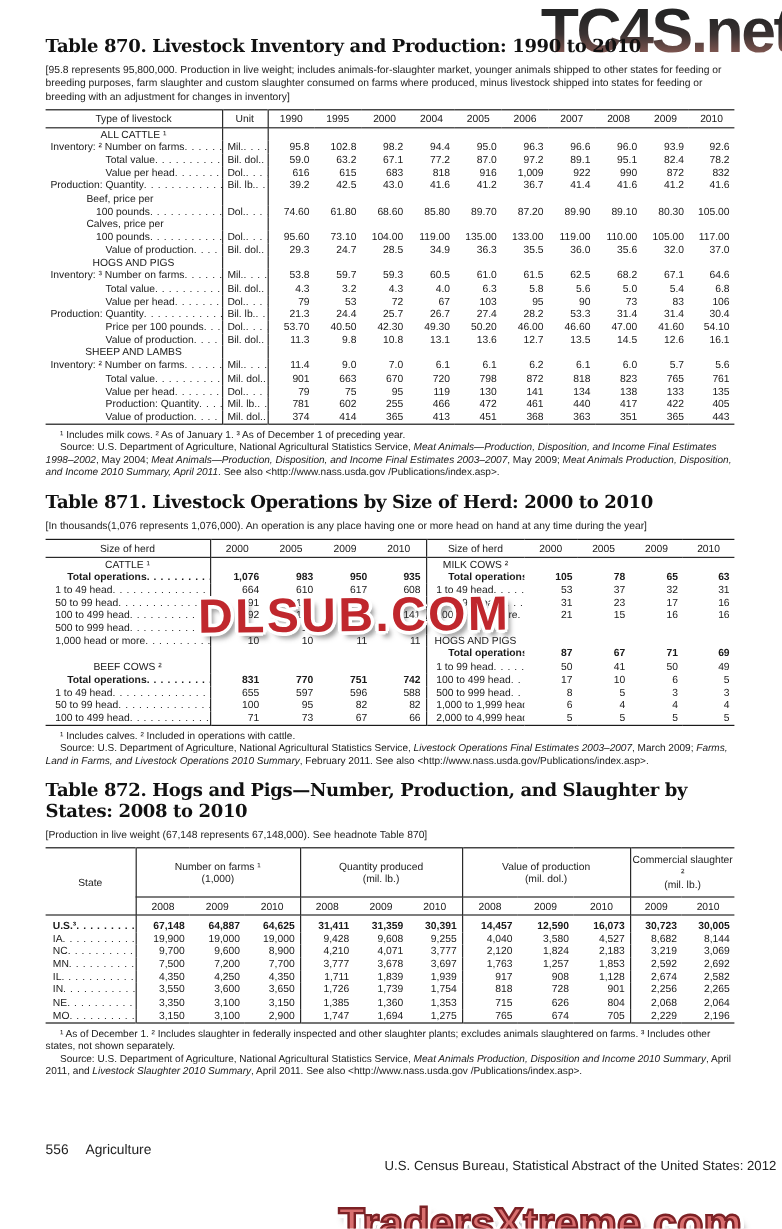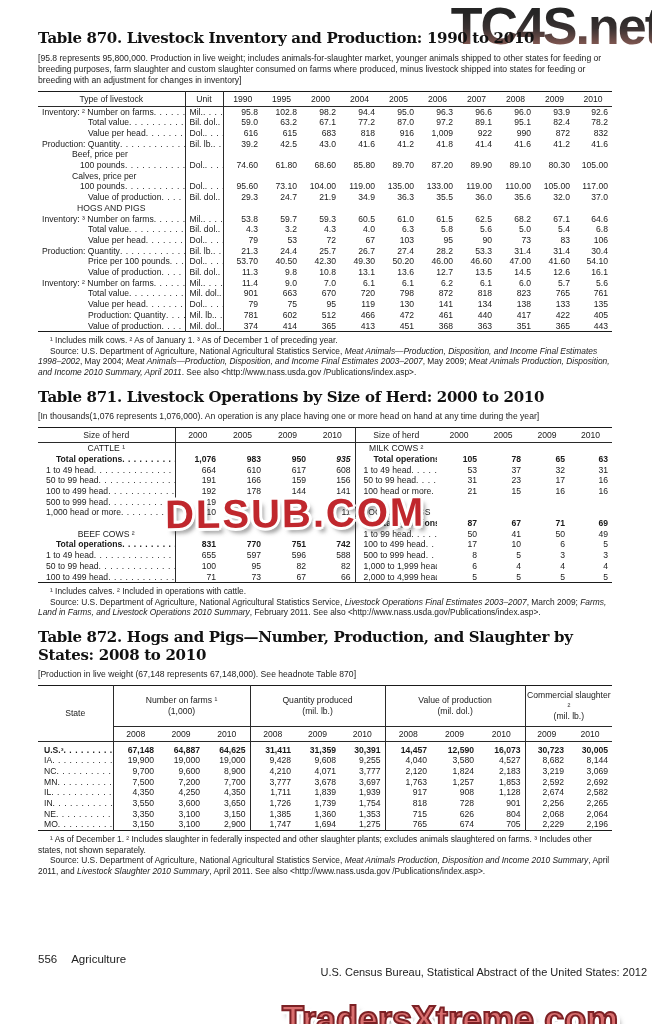--- a/index.html
+++ b/index.html
@@ -98,20 +98,34 @@
             <th>2005</th>
             <th>2006</th>
             <th>2007</th>
             <th>2008</th>
             <th>2009</th>
             <th>2010</th>
           </tr>
       </thead>
       <tbody>
           <tr>
+            <td class="stub v1 sec">ALL CATTLE ¹</td>
+            <td class="unit v1"></td>
+            <td class="num"></td>
+            <td class="num"></td>
+            <td class="num"></td>
+            <td class="num"></td>
+            <td class="num"></td>
+            <td class="num"></td>
+            <td class="num"></td>
+            <td class="num"></td>
+            <td class="num"></td>
+            <td class="num"></td>
+          </tr>
+          <tr>
             <td class="stub v1 i0">
               <div class="lw">
                 <span>Inventory: ² Number on farms</span>
                 <span class="dots"></span>
               </div>
             </td>
             <td class="unit v1">
               <div class="lw">
                 <span>Mil.</span>
                 <span class="dots"></span>
@@ -187,21 +201,21 @@
               <div class="lw">
                 <span>Bil. lb.</span>
                 <span class="dots"></span>
               </div>
             </td>
             <td class="num">39.2</td>
             <td class="num">42.5</td>
             <td class="num">43.0</td>
             <td class="num">41.6</td>
             <td class="num">41.2</td>
-            <td class="num">41.8</td>
+            <td class="num">36.7</td>
             <td class="num">41.4</td>
             <td class="num">41.6</td>
             <td class="num">41.2</td>
             <td class="num">41.6</td>
           </tr>
           <tr>
             <td class="stub v1 i2">
               <div class="lw">
                 <span>Beef, price per</span>
               </div>
@@ -292,21 +306,21 @@
               </div>
             </td>
             <td class="unit v1">
               <div class="lw">
                 <span>Bil. dol.</span>
                 <span class="dots"></span>
               </div>
             </td>
             <td class="num">29.3</td>
             <td class="num">24.7</td>
-            <td class="num">21.9</td>
+            <td class="num">28.5</td>
             <td class="num">34.9</td>
             <td class="num">36.3</td>
             <td class="num">35.5</td>
             <td class="num">36.0</td>
             <td class="num">35.6</td>
             <td class="num">32.0</td>
             <td class="num">37.0</td>
           </tr>
           <tr>
             <td class="stub v1 sec">HOGS AND PIGS</td>
@@ -460,20 +474,34 @@
             <td class="num">10.8</td>
             <td class="num">13.1</td>
             <td class="num">13.6</td>
             <td class="num">12.7</td>
             <td class="num">13.5</td>
             <td class="num">14.5</td>
             <td class="num">12.6</td>
             <td class="num">16.1</td>
           </tr>
           <tr>
+            <td class="stub v1 sec">SHEEP AND LAMBS</td>
+            <td class="unit v1"></td>
+            <td class="num"></td>
+            <td class="num"></td>
+            <td class="num"></td>
+            <td class="num"></td>
+            <td class="num"></td>
+            <td class="num"></td>
+            <td class="num"></td>
+            <td class="num"></td>
+            <td class="num"></td>
+            <td class="num"></td>
+          </tr>
+          <tr>
             <td class="stub v1 i0">
               <div class="lw">
                 <span>Inventory: ² Number on farms</span>
                 <span class="dots"></span>
               </div>
             </td>
             <td class="unit v1">
               <div class="lw">
                 <span>Mil.</span>
                 <span class="dots"></span>
@@ -546,21 +574,21 @@
               </div>
             </td>
             <td class="unit v1">
               <div class="lw">
                 <span>Mil. lb.</span>
                 <span class="dots"></span>
               </div>
             </td>
             <td class="num">781</td>
             <td class="num">602</td>
-            <td class="num">512</td>
+            <td class="num">255</td>
             <td class="num">466</td>
             <td class="num">472</td>
             <td class="num">461</td>
             <td class="num">440</td>
             <td class="num">417</td>
             <td class="num">422</td>
             <td class="num">405</td>
           </tr>
           <tr>
             <td class="stub v1 i1">
@@ -638,21 +666,21 @@
           <tr>
             <td class="stub v1 i4" style="font-weight: bold;">
               <div class="lw">
                 <span>Total operations</span>
                 <span class="dots"></span>
               </div>
             </td>
             <td class="num" style="font-weight: bold;">1,076</td>
             <td class="num" style="font-weight: bold;">983</td>
             <td class="num" style="font-weight: bold;">950</td>
-            <td class="num" style="font-weight: bold; font-style: italic;">935</td>
+            <td class="num" style="font-weight: bold;">935</td>
             <td class="stub lv i4" style="font-weight: bold;">
               <div class="lw">
                 <span>Total operations</span>
                 <span class="dots"></span>
               </div>
             </td>
             <td class="num" style="font-weight: bold;">105</td>
             <td class="num" style="font-weight: bold;">78</td>
             <td class="num" style="font-weight: bold;">65</td>
             <td class="num" style="font-weight: bold;">63</td>

